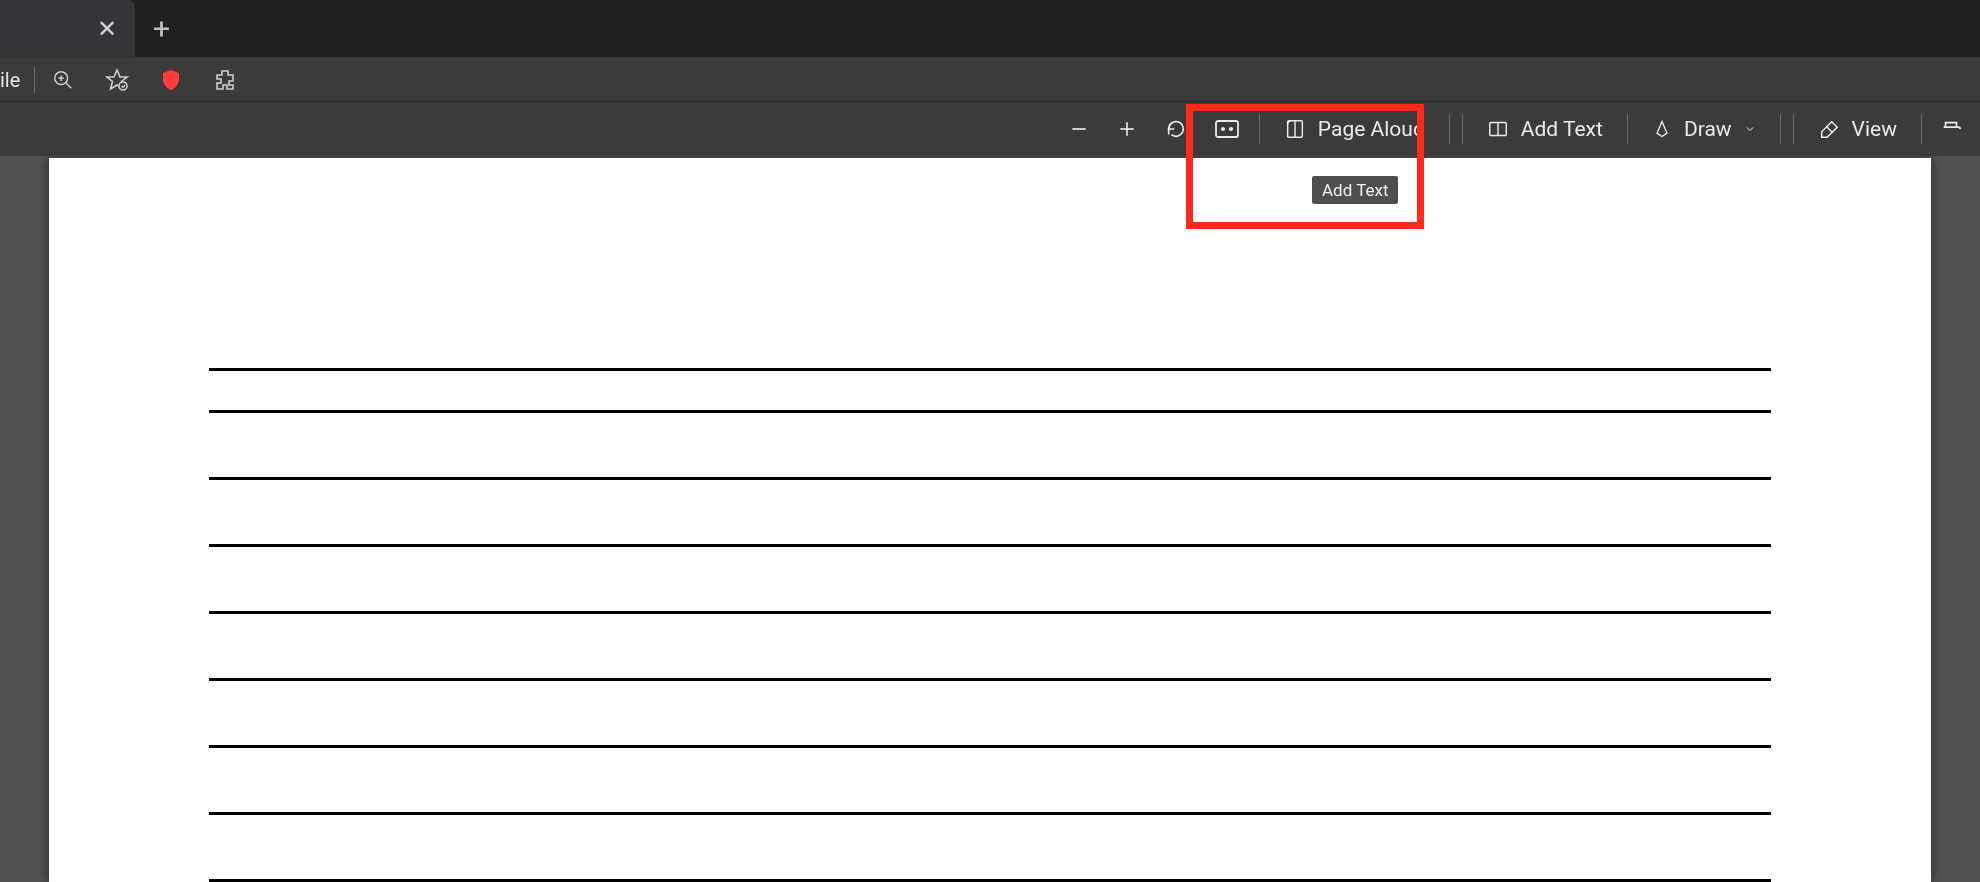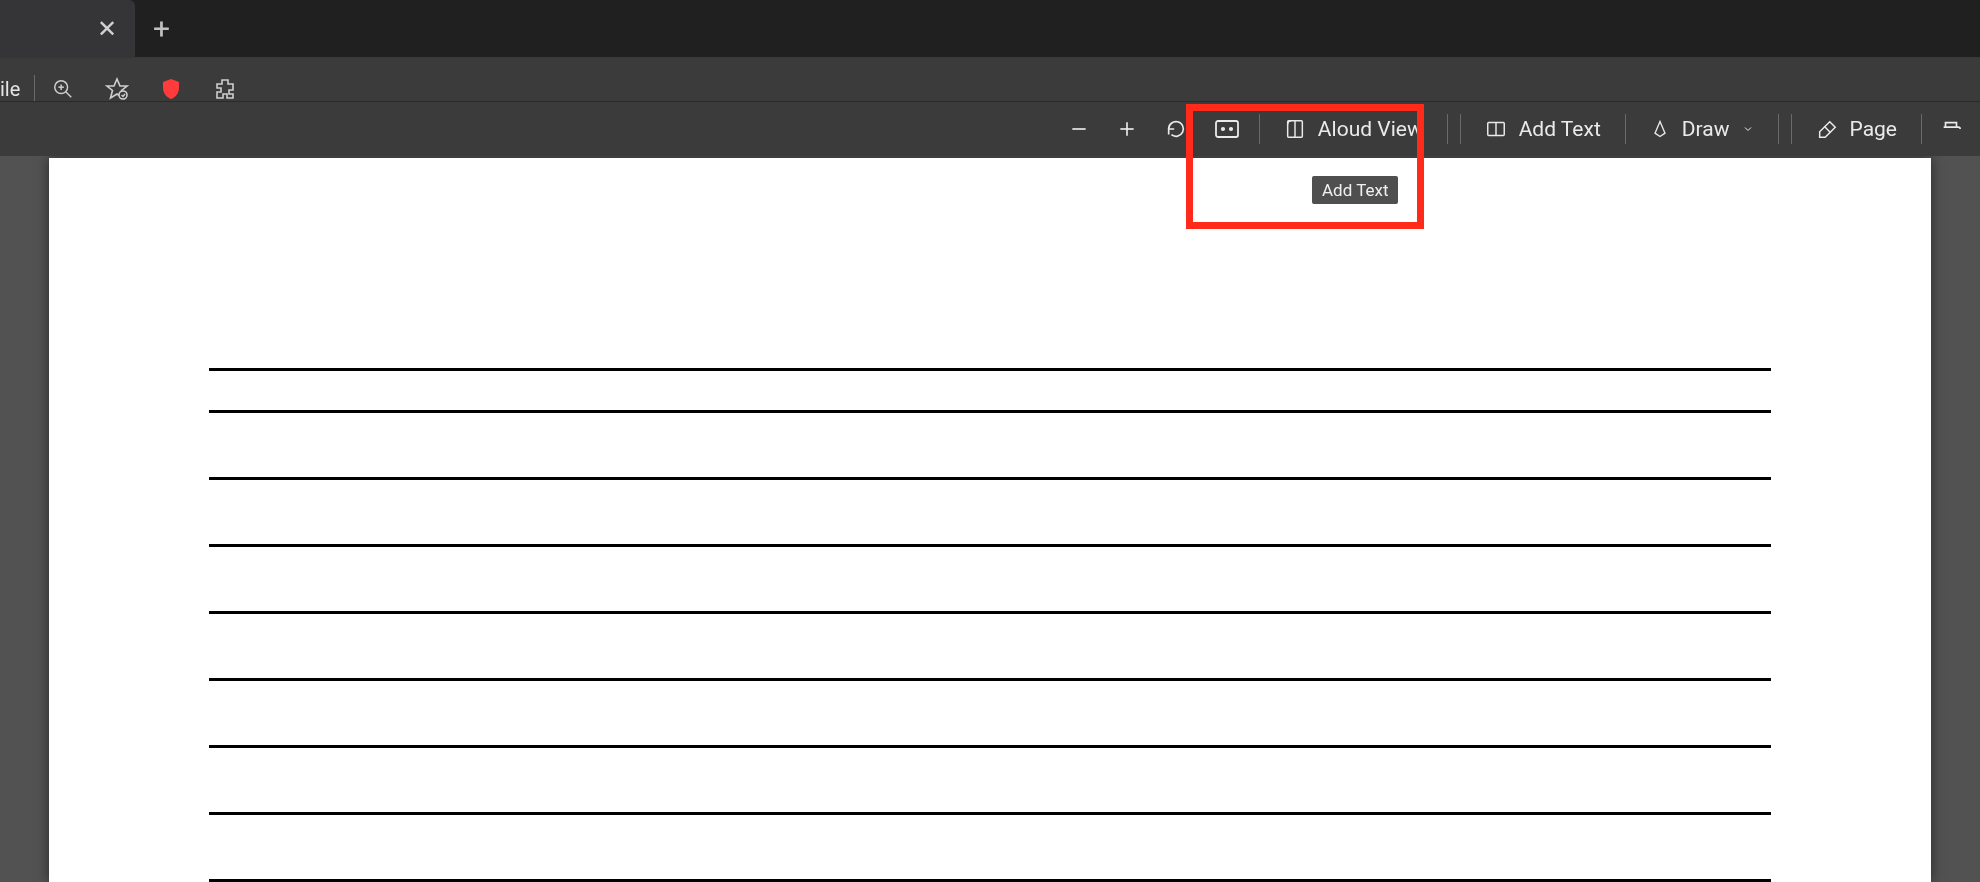--- a/index.html
+++ b/index.html
@@ -37,21 +37,21 @@
   .new-tab {
     margin-left: 18px;
     font-size: 30px;
     color: #c0c0c0;
     cursor: pointer;
   }
   .address-bar {
     height: 44px;
     background: #3b3b3b;
     display: flex;
-    align-items: flex-end;
+    align-items: center;
     padding: 0 12px 0 0;
     color: #e8e8e8;
     font-size: 20px;
     border-bottom: 1px solid #2a2a2a;
   }
   .url-prefix {
     padding-right: 14px;
     padding-left: 0;
     color: #e4e4e4;
   }
@@ -227,21 +227,21 @@
     </span>
   </div>
   <span class="tb-sep"></span>
 
   <span class="tb-btn">
     <svg width="22" height="22" viewBox="0 0 24 24" fill="none" stroke="currentColor" stroke-width="1.6">
         <rect x="4" y="3" width="16" height="18" rx="1"></rect>
         <path d="M12 3 V21"></path>
         <path d="M8 3 a4 4 0 0 0 -4 4"></path>
       </svg>
-    <span>Aloud View</span>
+    <span>Page Aloud</span>
   </span>
   <span class="tb-sep"></span>
 
   <span class="tb-sep"></span>
 
   <span class="tb-btn">
     <svg width="22" height="22" viewBox="0 0 24 24" fill="none" stroke="currentColor" stroke-width="1.6">
         <rect x="3" y="5" width="18" height="14" rx="1"></rect>
         <line x1="12" y1="5" x2="12" y2="19"></line>
       </svg>
@@ -260,21 +260,21 @@
   </span>
   <span class="tb-sep"></span>
 
   <span class="tb-sep"></span>
 
   <span class="tb-btn">
     <svg width="22" height="22" viewBox="0 0 24 24" fill="none" stroke="currentColor" stroke-width="1.6">
         <path d="M15 4 L21 10 L10 21 L4 21 L4 15 Z"></path>
         <line x1="9" y1="9" x2="16" y2="16"></line>
       </svg>
-    <span>Page</span>
+    <span>View</span>
   </span>
   <span class="tb-sep"></span>
 
   <span class="tb-btn small">
     <svg width="22" height="22" viewBox="0 0 24 24" fill="none" stroke="currentColor" stroke-width="1.8">
         <path d="M6 5 H18 V10 H6 Z M4 10 H20 a2 2 0 0 1 2 2"></path>
       </svg>
   </span>
 </div>
 

